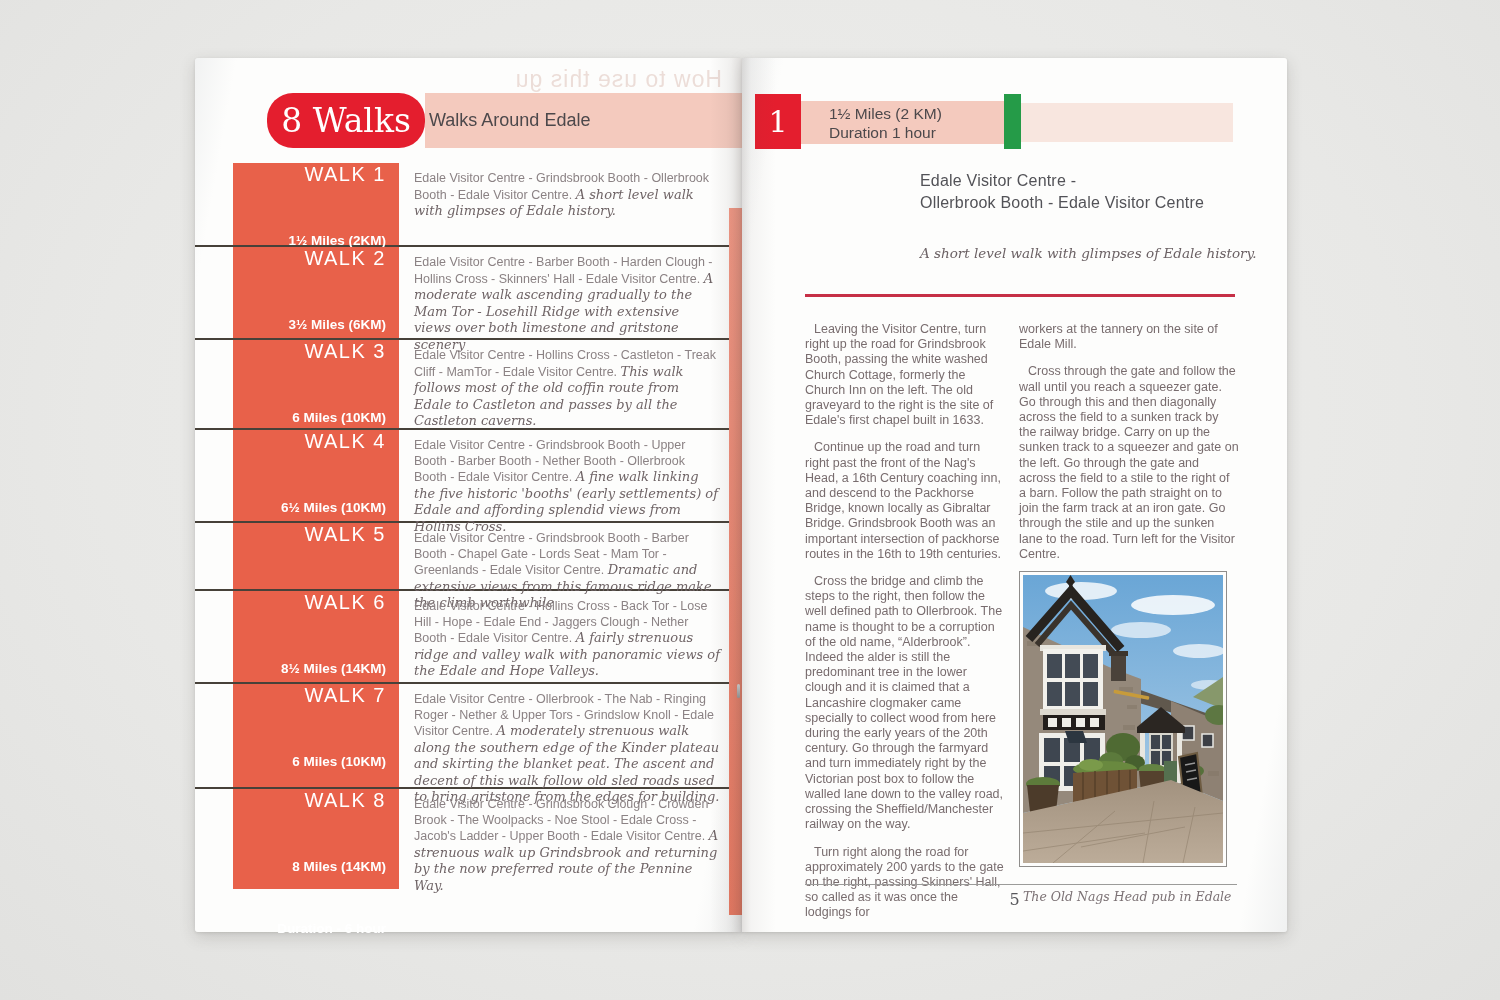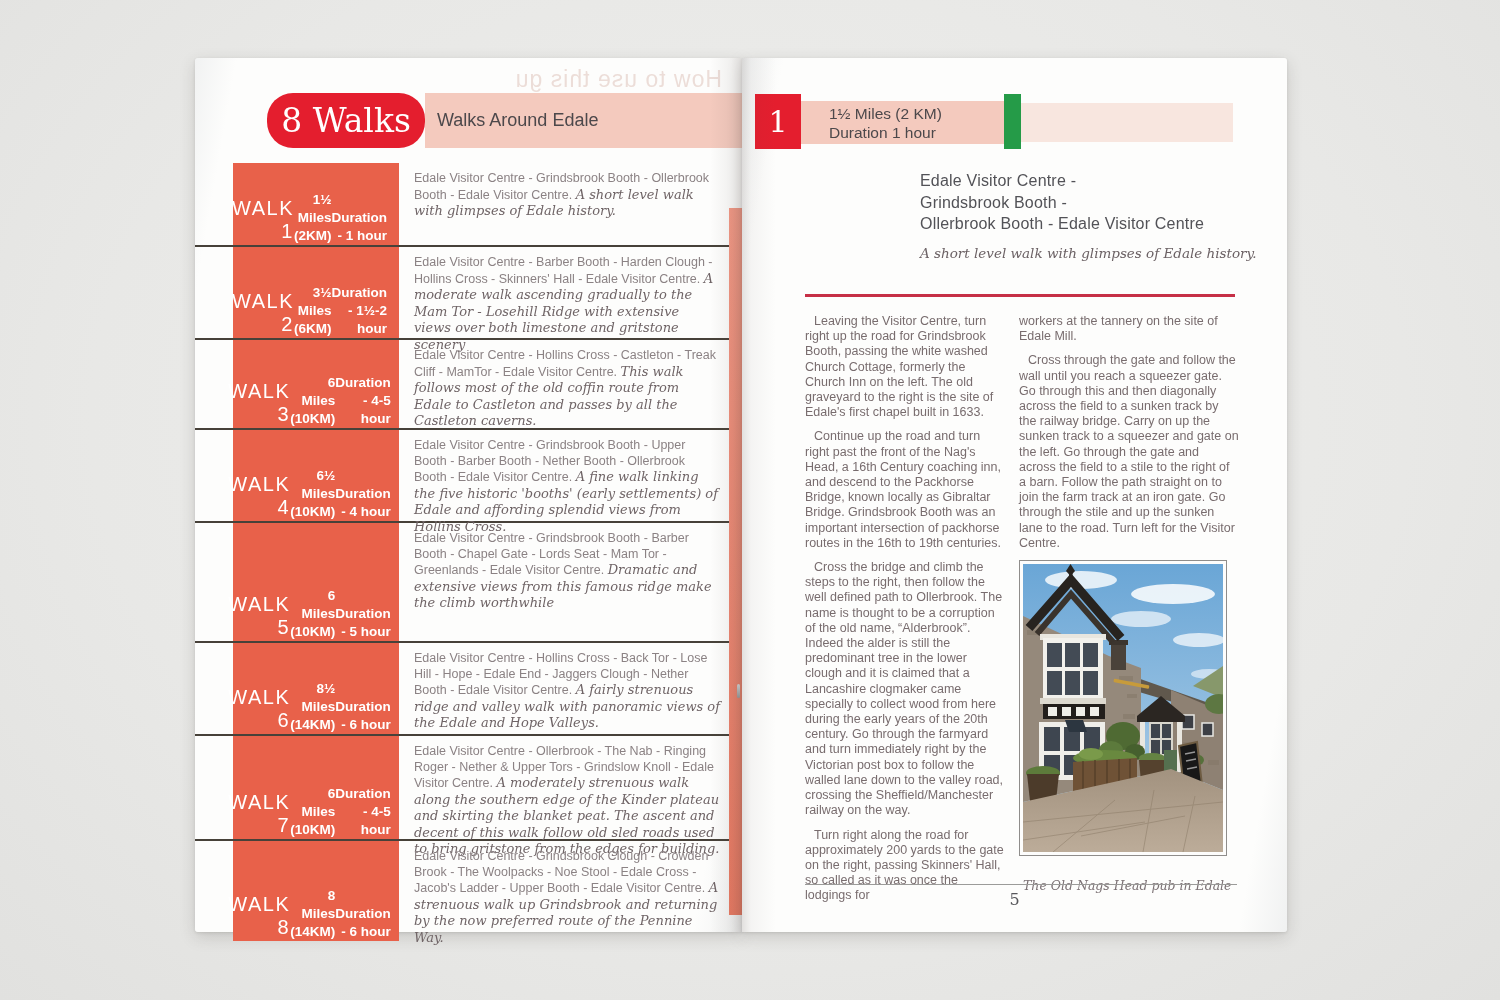--- a/index.html
+++ b/index.html
@@ -22,54 +22,54 @@
   .staple{position:absolute;left:737px;top:684px;width:3px;height:14px;border-radius:2px;z-index:7;
     background:linear-gradient(#c2c2c2,#8d8d8d);}
 
   
   .showthrough{position:absolute;top:8px;left:232px;width:295px;transform:scaleX(-1);
     font-size:23px;letter-spacing:1px;color:rgba(198,150,134,.30);filter:blur(.7px);white-space:nowrap;}
   .lp-red{position:absolute;left:72px;top:35px;width:158px;height:55px;background:var(--red);
     color:#fff;display:flex;align-items:center;justify-content:center;
     font-family:"DejaVu Serif",serif;font-size:33px;border-radius:26px;}
   .lp-pink{position:absolute;left:230px;right:0;top:35px;height:55px;background:var(--pink);
-    display:flex;align-items:center;padding-left:12px;font-size:18px;color:#4c484b;}
+    display:flex;align-items:center;padding-left:4px;font-size:18px;color:#4c484b;}
   .rows{position:absolute;top:105px;left:0;width:100%;}
   .row{display:flex;border-bottom:2px solid #474139;}
   .row.r8{border-bottom:none;}
   .row-spacer{width:38px;}
-  .row-label{width:166px;background:var(--coral);color:#fff;display:flex;flex-direction:row;
-    justify-content:center;align-items:flex-end;padding-right:13px;text-align:right;}
+  .row-label{width:166px;background:var(--coral);color:#fff;display:flex;flex-direction:column;
+    align-items:flex-end;padding-right:13px;text-align:right;}
   .w-name{font-size:20px;letter-spacing:1.5px;margin-bottom:2px;font-weight:400;}
   .w-dist,.w-dur{font-size:13.5px;font-weight:700;line-height:18px;margin-top:44px;}
   .row-desc{flex:1;padding:8px 22px 0 15px;font-size:12.5px;line-height:15.5px;color:#8b8284;}
   .idesc{font-family:"DejaVu Serif",serif;font-style:italic;color:#6f6466;font-size:13px;}
   .r1{height:84px}.r2{height:93px}.r3{height:90px}.r4{height:93px}
-  .r5{height:120px}.r6{height:93px}.r7{height:105px}.r8{height:100px}
+  .r5{height:68px}.r6{height:93px}.r7{height:105px}.r8{height:100px}
   .spine-strip{position:absolute;right:0;top:150px;bottom:17px;width:13px;
     background:linear-gradient(180deg,#f49a87,#ea7a63);}
 
   
   .rp-num{position:absolute;left:13px;top:36px;width:46px;height:55px;background:var(--red);
     color:#fff;font-family:"DejaVu Serif",serif;font-size:30px;
     display:flex;align-items:center;justify-content:center;}
   .rp-pinkband{position:absolute;left:59px;top:43px;width:203px;height:43px;background:var(--pink);
     padding:3px 12px 0 28px;color:#4c484b;font-size:15.5px;line-height:19px;}
   .rp-green{position:absolute;left:262px;top:36px;width:17px;height:55px;background:var(--green);}
   .rp-pinkfaint{position:absolute;left:279px;top:45px;width:212px;height:39px;background:var(--pink-faint);}
   .rp-title{position:absolute;left:178px;top:112px;width:330px;
     font-size:16px;line-height:21.5px;color:#525257;letter-spacing:.2px;}
   .rp-subtitle{position:absolute;left:178px;top:187px;font-family:"DejaVu Serif",serif;
     font-style:italic;font-size:13.5px;color:#6b6164;}
   .rp-rule{position:absolute;left:63px;top:236px;width:430px;height:3px;background:var(--rule-red);}
   .rp-cols{position:absolute;left:63px;top:252px;width:434px;display:flex;gap:12px;
     color:#786c6e;font-size:12.5px;line-height:15.2px;}
   .col1{width:202px;}
   .col2{width:220px;}
-  .rp-cols p{margin:4px 0 9px;text-indent:9px;}
+  .rp-cols p{margin:12px 0 9px;text-indent:9px;}
   .rp-cols p.noindent{text-indent:0;}
   .photo-figure{margin-top:4px;width:208px;border:1px solid #8f8d8b;background:#fdfdfc;padding:3px;}
   .photo-figure svg{display:block;}
   .photo-caption{margin-top:22px;margin-left:4px;font-family:"DejaVu Serif",serif;
     font-style:italic;font-size:12.5px;color:#7b7174;}
   .rp-bottomrule{position:absolute;left:63px;top:826px;width:432px;height:1px;background:#9b9b99;}
   .rp-pagenum{position:absolute;left:0;width:100%;top:832px;text-align:center;
     font-family:"DejaVu Serif",serif;font-size:16px;color:#57575b;}
 </style>
 </head>
@@ -204,21 +204,20 @@
     </div>
     <div class="rp-pinkband">
       <div>1½ Miles (2 KM)</div>
       <div>Duration 1 hour</div>
     </div>
     <div class="rp-green"></div>
     <div class="rp-pinkfaint"></div>
 
     <div class="rp-title">
       <div>Edale Visitor Centre -</div>
-      <div>Grindsbrook Booth -</div>
       <div>Ollerbrook Booth - Edale Visitor Centre</div>
     </div>
     <div class="rp-subtitle">A short level walk with glimpses of Edale history.</div>
 
     <div class="rp-rule"></div>
 
     <div class="rp-cols">
       <div class="col1">
         <p>Leaving the Visitor Centre, turn right up the road for Grindsbrook Booth, passing the white washed Church Cottage, formerly the Church Inn on the left. The old graveyard to the right is the site of Edale's first chapel built in 1633.</p>
         <p>Continue up the road and turn right past the front of the Nag's Head, a 16th Century coaching inn, and descend to the Packhorse Bridge, known locally as Gibraltar Bridge. Grindsbrook Booth was an important intersection of packhorse routes in the 16th to 19th centuries.</p>

